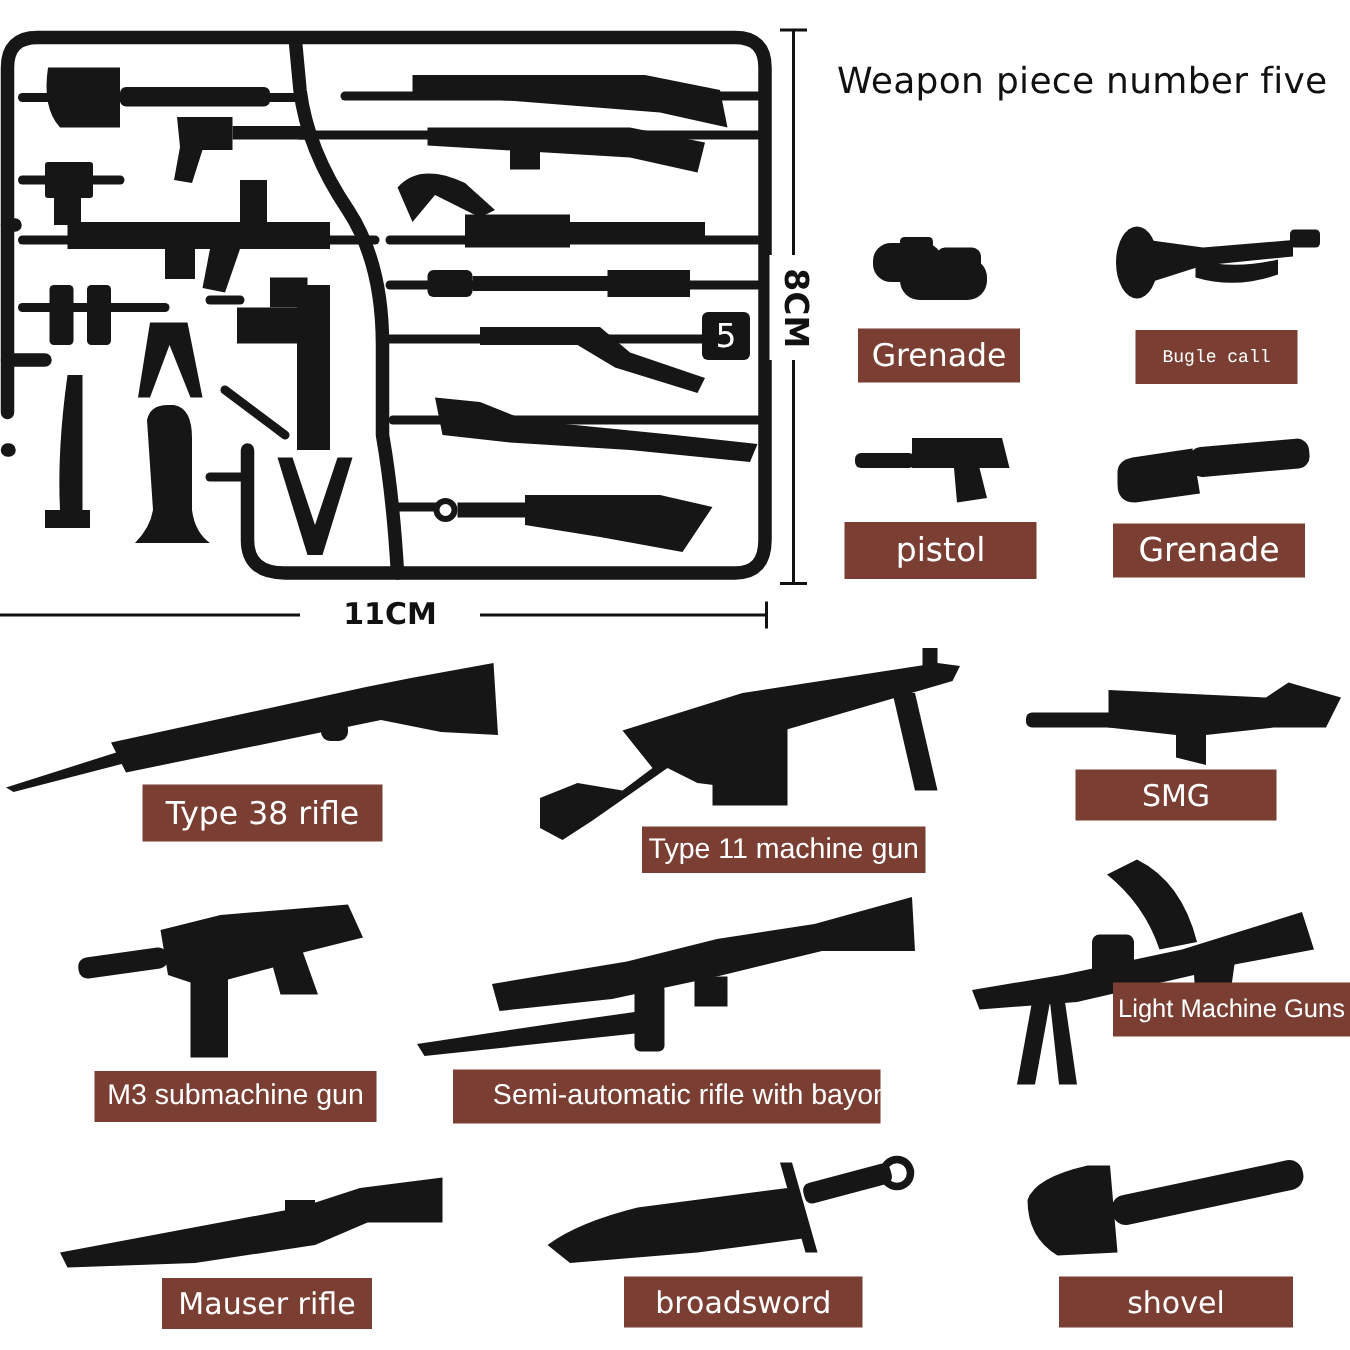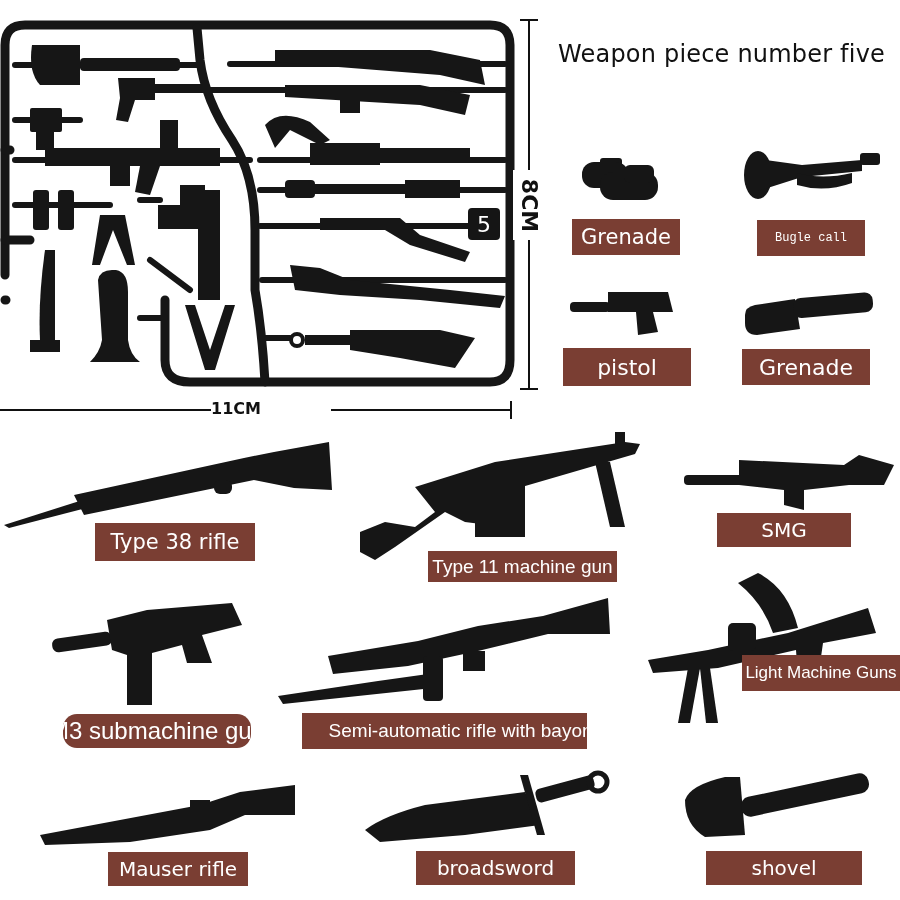--- a/index.html
+++ b/index.html
@@ -2,21 +2,21 @@
 <html><head>
 <meta charset="utf-8">
 <style>
   html,body{margin:0;padding:0;background:#ffffff;}
   body{width:900px;height:900px;position:relative;overflow:hidden;font-family:"DejaVu Sans","Liberation Sans",sans-serif;}
   .label{position:absolute;background:#7a3e33;color:#ffffff;text-align:center;white-space:nowrap;font-family:"DejaVu Sans",sans-serif;box-sizing:border-box;display:flex;align-items:center;justify-content:center;}
   .label.condensed{font-family:"Liberation Sans",sans-serif;transform-origin:center;}
   .title{position:absolute;left:558px;top:40px;font-size:24px;color:#111;font-family:"DejaVu Sans",sans-serif;letter-spacing:0.2px;}
   .dim-h{position:absolute;left:0;top:409px;width:512px;height:2px;background:#111;}
   .dim-h-cap{position:absolute;left:510px;top:401px;width:2px;height:18px;background:#111;}
-  .dim-h-text{position:absolute;left:211px;top:394px;width:120px;height:30px;background:#fff;font-weight:bold;font-size:16px;color:#111;line-height:30px;}
+  .dim-h-text{position:absolute;left:200px;top:394px;width:120px;height:30px;background:#fff;text-align:center;font-weight:bold;font-size:20px;color:#111;line-height:30px;}
   .dim-v{position:absolute;left:528px;top:20px;width:2px;height:370px;background:#111;}
   .dim-v-cap1{position:absolute;left:520px;top:19px;width:18px;height:2px;background:#111;}
   .dim-v-cap2{position:absolute;left:520px;top:388px;width:18px;height:2px;background:#111;}
   .dim-v-text{position:absolute;left:513px;top:170px;width:34px;height:70px;background:#fff;display:flex;align-items:center;justify-content:center;}
   .dim-v-text span{display:block;transform:rotate(90deg);font-weight:bold;font-size:22px;color:#111;white-space:nowrap;}
   .num-badge{position:absolute;left:468px;top:208px;width:32px;height:32px;background:#151515;color:#fff;border-radius:4px;font-size:22px;display:flex;align-items:center;justify-content:center;}
   svg{position:absolute;overflow:visible;}
 </style>
 </head>
 <body>
@@ -169,21 +169,21 @@
   </g>
 </svg>
 <div class="label" style="left:717px;top:513px;width:134px;height:34px;font-size:20px;">SMG</div>
 
 <svg width="200" height="120" style="left:52px;top:585px;">
   <g fill="#161616">
     <rect x="0" y="50" width="60" height="14" rx="6" transform="rotate(-8 30 57)"></rect>
     <path d="M55,35 L95,25 L180,18 L190,40 L150,50 L160,78 L135,78 L130,60 L100,68 L100,120 L75,120 L75,70 L60,65 Z"></path>
   </g>
 </svg>
-<div class="label condensed" style="left:63px;top:714px;width:188px;height:34px;font-size:24px;border-radius:14px;">M3 submachine gun</div>
+<div class="label condensed" style="left:63px;top:714px;width:188px;height:34px;font-size:19px;">M3 submachine gun</div>
 
 <svg width="340" height="110" style="left:278px;top:596px;">
   <g fill="#161616">
     <path d="M50,60 L140,45 L200,30 L265,20 L330,2 L332,38 L270,38 L200,55 L130,70 L55,78 Z"></path>
     <path d="M0,100 L100,85 L150,78 L155,92 L5,108 Z"></path>
     <rect x="145" y="60" width="20" height="45" rx="4"></rect>
     <rect x="185" y="55" width="22" height="20"></rect>
   </g>
 </svg>
 <div class="label condensed" style="left:302px;top:713px;width:285px;height:36px;font-size:19px;padding-left:48px;">Semi-automatic rifle with bayonet</div>

